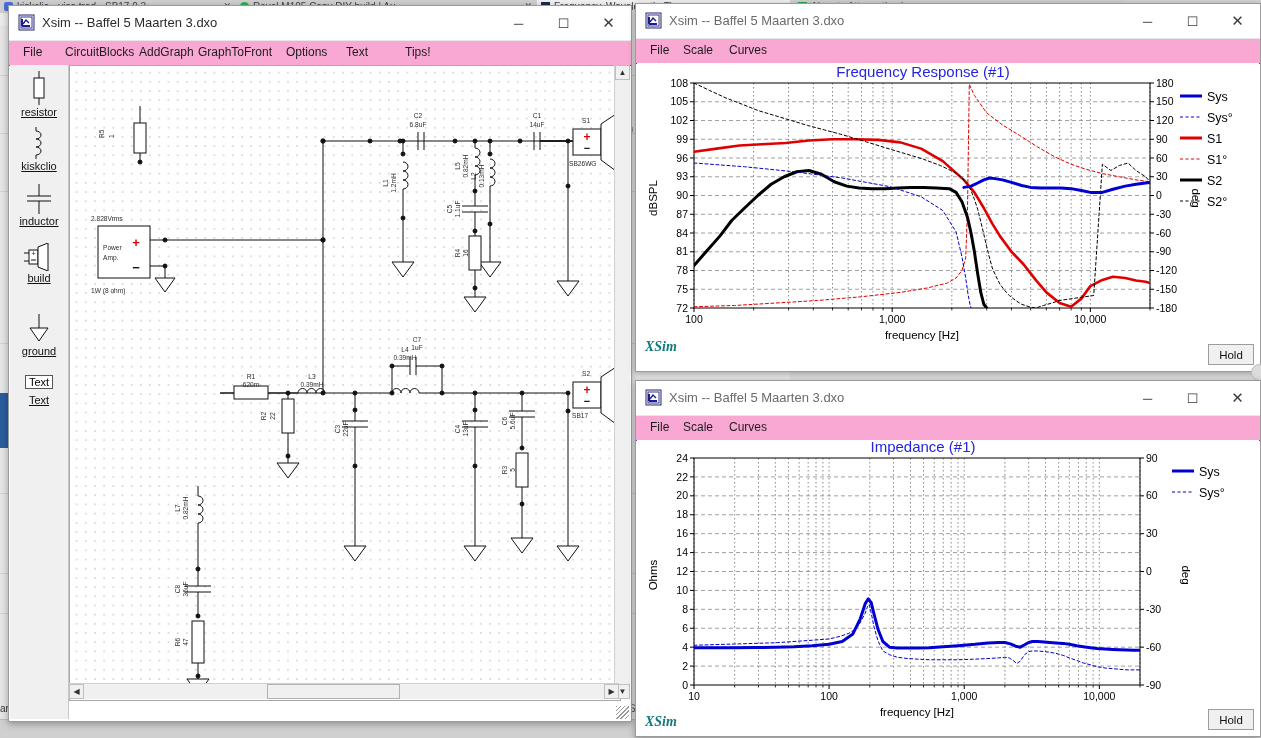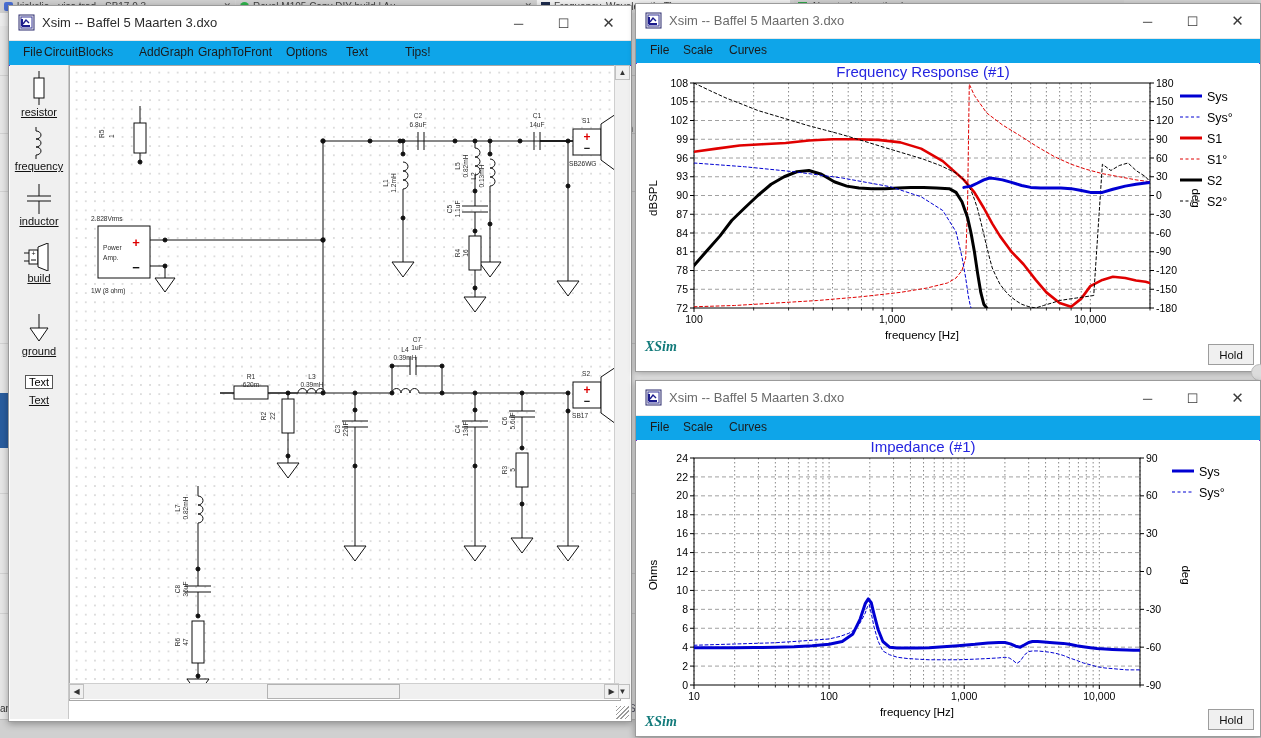--- a/index.html
+++ b/index.html
@@ -32,21 +32,21 @@
   
   .win{position:absolute;background:#ffffff;border:1px solid #9b9b9b;box-shadow:0 2px 7px rgba(0,0,0,.32);}
   .titlebar{position:relative;height:34px;background:#ffffff;border-bottom:1px solid #e8e8e8;}
   .title-icon{position:absolute;left:9px;top:8px;width:17px;height:17px;}
   .title-text{position:absolute;left:33px;top:9px;font-size:13px;color:#2b2b2b;white-space:nowrap;}
   .title-text.dim{color:#6a6a6a;}
   .winbtns{position:absolute;right:0;top:0;height:34px;display:flex;}
   .winbtn{width:45px;height:34px;display:flex;align-items:center;justify-content:center;
       font-size:13px;color:#3a3a3a;}
   .winbtn.close{font-size:15px;}
-  .menubar{position:relative;height:24px;background:#0ea5e9;border-bottom:1px solid #6d28d9;}
+  .menubar{position:relative;height:24px;background:#f9a8d4;border-bottom:1px solid #6d28d9;}
   .menuitem{position:absolute;top:4px;font-size:12px;color:#1b1b1b;white-space:nowrap;}
 
   
   #xsim-main{left:8px;top:5px;width:622px;height:715px;}
   .palette{position:absolute;left:1px;top:59px;width:58px;height:654px;background:#f0f0f0;border-right:1px solid #c8c8c8;}
   .pal-item{position:absolute;left:0;width:58px;text-align:center;}
   .pal-glyph{display:block;margin:0 auto;}
   .pal-label{display:block;font-size:11px;color:#111;text-decoration:underline;margin-top:1px;}
   .pal-textbox{display:inline-block;border:1px solid #555;background:#fff;font-size:11px;padding:0 3px;}
 
@@ -146,21 +146,21 @@
       </svg>
       <div class="title-text">Xsim -- Baffel 5 Maarten 3.dxo</div>
       <div class="winbtns">
         <div class="winbtn">─</div>
         <div class="winbtn">☐</div>
         <div class="winbtn close">✕</div>
       </div>
     </div>
     <div class="menubar">
       <div class="menuitem" style="left:14px">File</div>
-      <div class="menuitem" style="left:35px">CircuitBlocks</div>
+      <div class="menuitem" style="left:56px">CircuitBlocks</div>
       <div class="menuitem" style="left:130px">AddGraph</div>
       <div class="menuitem" style="left:189px">GraphToFront</div>
       <div class="menuitem" style="left:277px">Options</div>
       <div class="menuitem" style="left:337px">Text</div>
       <div class="menuitem" style="left:396px">Tips!</div>
     </div>
 
     <div class="palette">
       <div class="pal-item" style="top:6px">
         <svg class="pal-glyph" width="18" height="34" viewBox="0 0 18 34">
@@ -169,21 +169,21 @@
             <line x1="9" y1="27" x2="9" y2="34" stroke="#111"></line>
         </svg>
         <span class="pal-label">resistor</span>
       </div>
       <div class="pal-item" style="top:62px">
         <svg class="pal-glyph" width="22" height="32" viewBox="0 0 22 32">
           <path d="M8 0 L8 4" stroke="#111" fill="none"></path>
           <path d="M8 4 a5 4 0 1 1 0 8 a5 4 0 1 1 0 8 a5 4 0 1 1 0 8" stroke="#111" fill="none"></path>
           <path d="M8 28 L8 32" stroke="#111" fill="none"></path>
         </svg>
-        <span class="pal-label">frequency</span>
+        <span class="pal-label">kiskclio</span>
       </div>
       <div class="pal-item" style="top:119px">
         <svg class="pal-glyph" width="28" height="30" viewBox="0 0 28 30">
           <line x1="14" y1="0" x2="14" y2="12" stroke="#111"></line>
             <line x1="2" y1="12" x2="26" y2="12" stroke="#111"></line>
           <line x1="2" y1="17" x2="26" y2="17" stroke="#111"></line>
             <line x1="14" y1="17" x2="14" y2="30" stroke="#111"></line>
         </svg>
         <span class="pal-label">inductor</span>
       </div>

